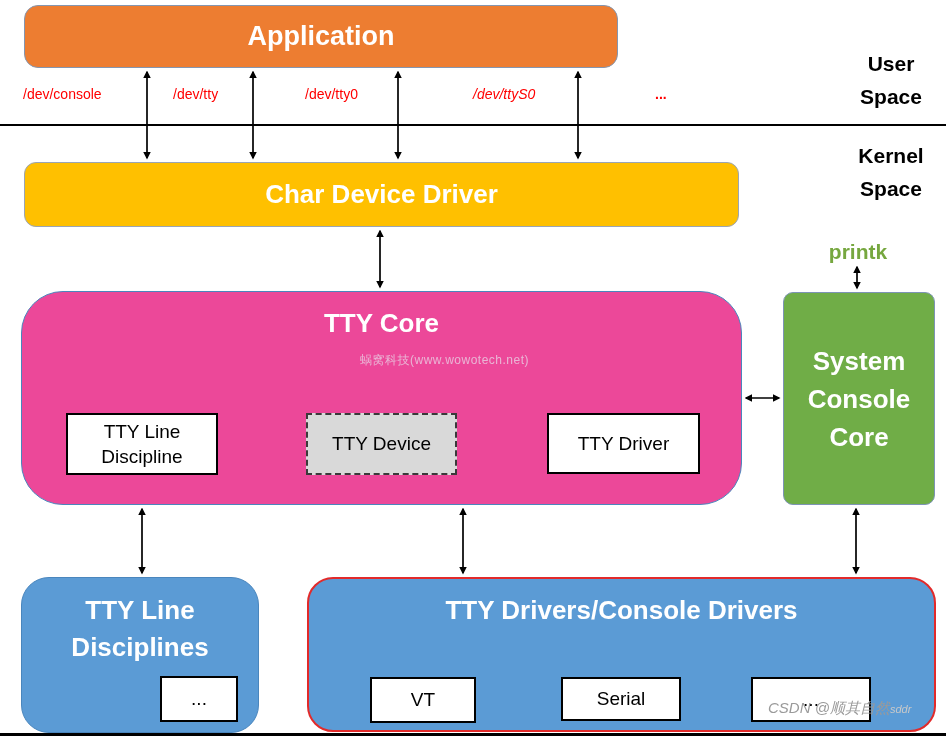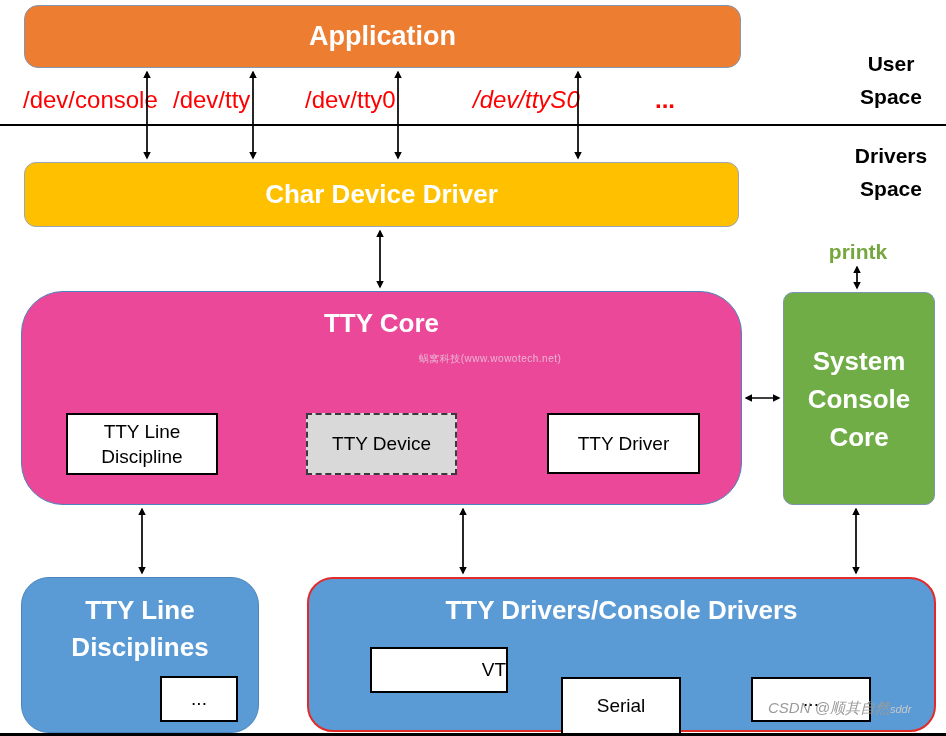--- a/index.html
+++ b/index.html
@@ -3,60 +3,60 @@
 <meta charset="utf-8">
 <style>
   html,body{margin:0;padding:0;background:#fff;}
   #stage{
     position:relative;width:946px;height:736px;background:#ffffff;overflow:hidden;
     font-family:"Liberation Sans",sans-serif;
   }
   .box{position:absolute;box-sizing:border-box;display:flex;align-items:center;justify-content:center;text-align:center;}
   .big-label{color:#ffffff;font-weight:bold;}
   
-  .app-box{left:24px;top:5px;width:717px;height:63px;background:#ED7D31;border:1px solid #8496b0;border-radius:14px;font-size:27px;}
+  .app-box{left:24px;top:5px;width:594px;height:63px;background:#ED7D31;border:1px solid #8496b0;border-radius:14px;font-size:27px;}
   .char-box{left:24px;top:162px;width:715px;height:65px;background:#FFC000;border:1px solid #9aa5b5;border-radius:12px;font-size:26px;}
   .tty-core-box{left:21px;top:291px;width:721px;height:214px;background:#ec4899;border:1px solid #4a86bd;border-radius:42px;}
   .scc-box{left:783px;top:292px;width:152px;height:213px;background:#70AD47;border:1px solid #7d94b5;border-radius:10px;flex-direction:column;font-size:26px;line-height:38px;}
   .tld-box{left:21px;top:577px;width:238px;height:156px;background:#5B9BD5;border:1px solid #4a86bd;border-radius:28px;}
   .drv-box{left:307px;top:577px;width:629px;height:155px;background:#5B9BD5;border:2px solid #e22a2a;border-radius:26px;}
   
   .box-title{position:absolute;left:0;right:0;text-align:center;color:#fff;font-weight:bold;}
   .tty-core-title{top:16px;font-size:26px;}
   .tld-title{top:14px;font-size:26px;line-height:37px;}
   .drv-title{top:16px;font-size:26px;}
   
   .inner{background:#ffffff;border:2px solid #000000;color:#000;font-size:19px;}
   .inner.dashed{background:#D9D9D9;border:2px dashed #3a3a3a;}
   .discipline{left:66px;top:413px;width:152px;height:62px;line-height:25px;}
   .ttydevice{left:306px;top:413px;width:151px;height:62px;}
   .ttydriver{left:547px;top:413px;width:153px;height:61px;}
   .ntty{left:48px;top:676px;width:78px;height:46px;}
   .tld-dots{left:160px;top:676px;width:78px;height:46px;}
-  .vt{left:370px;top:647px;width:138px;height:46px;justify-content:flex-end;}
-  .serial{left:561px;top:677px;width:120px;height:58px;}
+  .vt{left:370px;top:677px;width:106px;height:46px;}
+  .serial{left:561px;top:677px;width:120px;height:44px;}
   .drv-dots{left:751px;top:677px;width:120px;height:45px;}
   
-  .devlabel{position:absolute;top:86px;color:#FF0000;font-size:24px;white-space:nowrap;}
+  .devlabel{position:absolute;top:86px;color:#FF0000;font-size:14px;white-space:nowrap;}
   .dl-console{left:23px;}
   .dl-tty{left:173px;}
   .dl-tty0{left:305px;}
   .dl-ttys0{left:473px;font-style:italic;}
   .dl-more{left:655px;font-weight:bold;}
   
   .spacelabel{position:absolute;left:845px;width:92px;text-align:center;color:#000;font-weight:bold;font-size:21px;line-height:33px;}
   .user-space{top:47px;}
   .kernel-space{top:139px;}
   
   .boundary{position:absolute;left:0;top:124px;width:946px;height:2px;background:#000;}
   .bottomline{position:absolute;left:0;top:733px;width:946px;height:3px;background:#000;}
   
   .printk{position:absolute;left:820px;top:240px;width:76px;text-align:center;color:#76a73f;font-weight:bold;font-size:21px;}
   
-  .wowo-mark{position:absolute;left:360px;top:352px;width:260px;color:rgba(232,238,245,0.65);font-size:10px;letter-spacing:0.5px;text-align:center;}
+  .wowo-mark{position:absolute;left:360px;top:352px;width:260px;color:rgba(232,238,245,0.65);font-size:12px;letter-spacing:0.5px;}
   .csdn-mark{position:absolute;left:768px;top:699px;color:#9a9a9a;font-size:15px;white-space:nowrap;font-style:italic;}
   .csdn-mark .faint{color:#c9c9c9;font-size:11px;}
   
   #arrows{position:absolute;left:0;top:0;width:946px;height:736px;pointer-events:none;}
 </style>
 </head>
 <body>
 
 <div id="stage">
 
@@ -72,21 +72,21 @@
   <div class="devlabel dl-tty">/dev/tty</div>
   <div class="devlabel dl-tty0">/dev/tty0</div>
   <div class="devlabel dl-ttys0">/dev/ttyS0</div>
   <div class="devlabel dl-more">...</div>
 
   <div class="spacelabel user-space">
     <div>User</div>
     <div>Space</div>
   </div>
   <div class="spacelabel kernel-space">
-    <div>Drivers</div>
+    <div>Kernel</div>
     <div>Space</div>
   </div>
 
   <div class="box char-box big-label">
     <span>Char Device Driver</span>
   </div>
 
   <div class="printk">printk</div>
 
   <div class="box tty-core-box">

